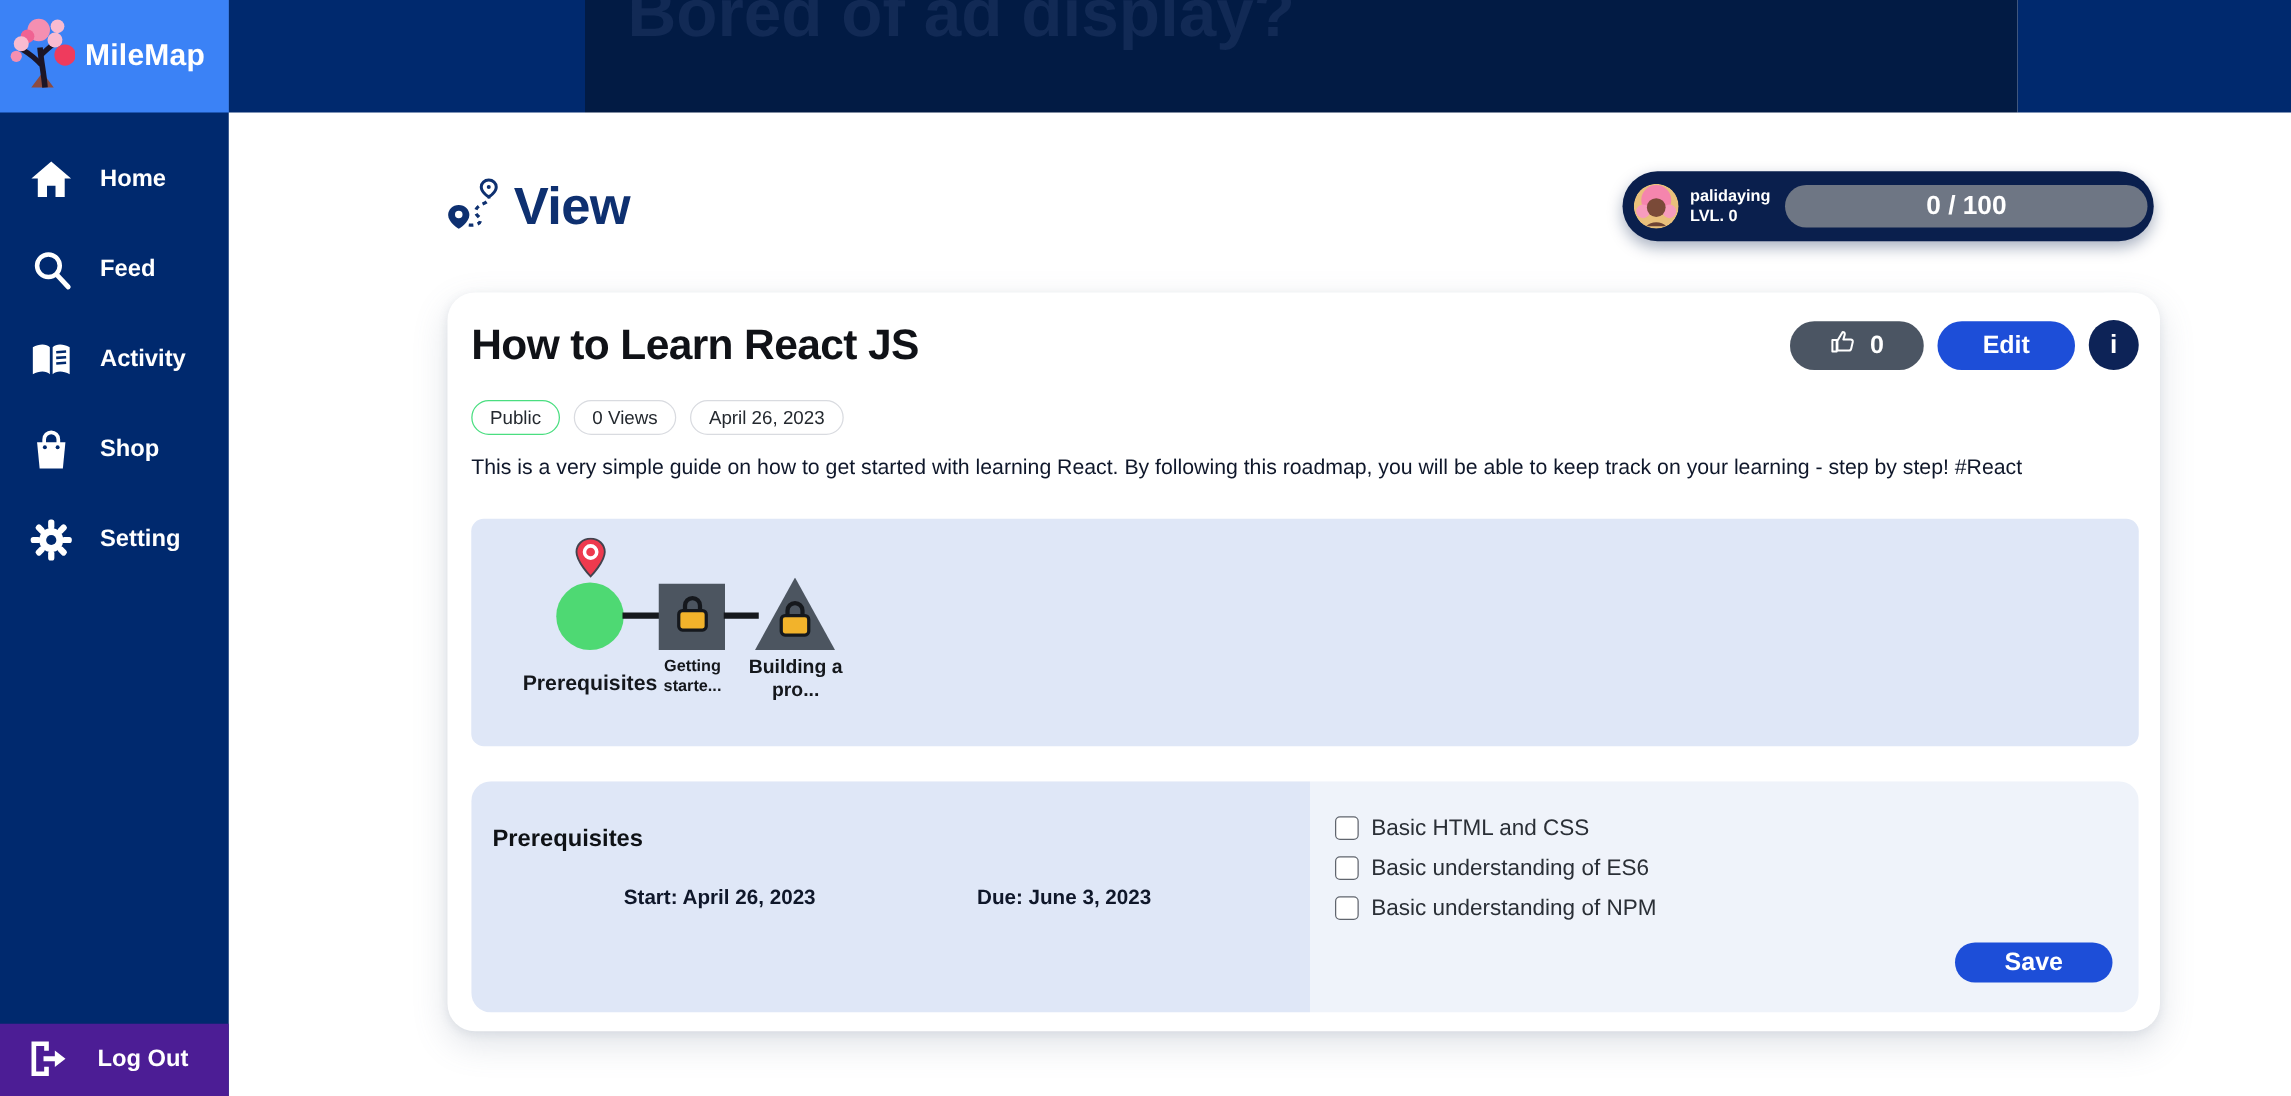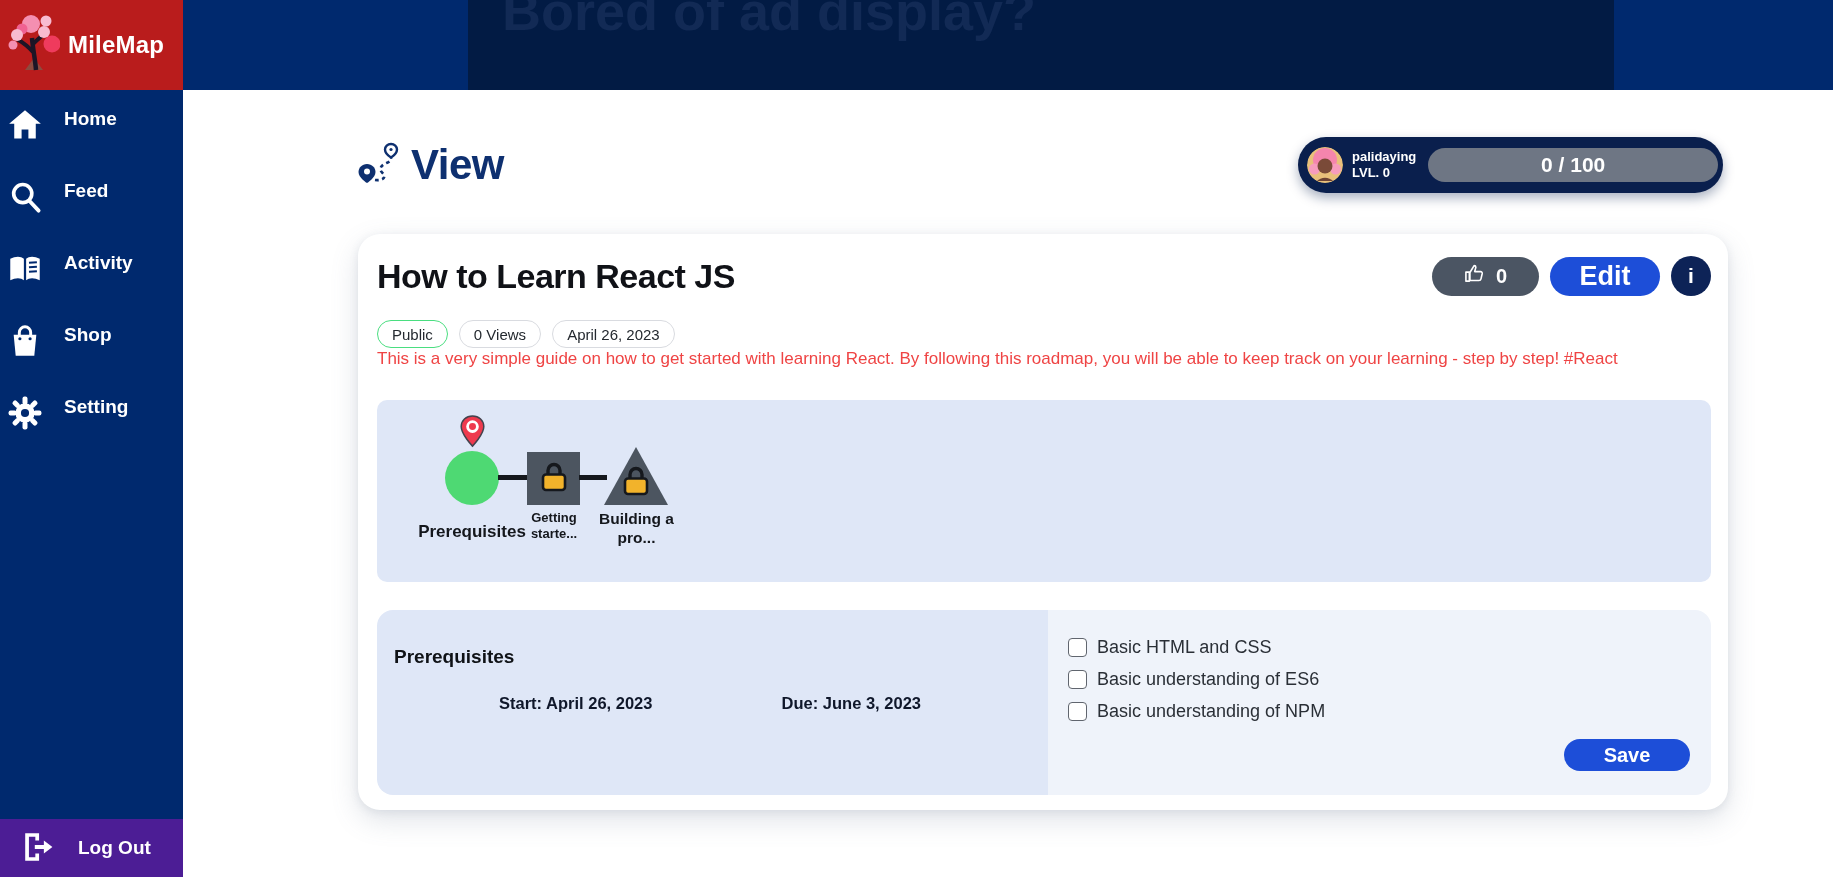--- a/index.html
+++ b/index.html
@@ -10,28 +10,28 @@
     font-family: "Liberation Sans", sans-serif;
   }
   .app { position: relative; width: 1833px; height: 877px; }
 
   
   .sidebar {
     position: absolute; left: 0; top: 0; width: 183px; height: 877px;
     background: #00296e; z-index: 5;
   }
   .logo-area {
-    height: 90px; background: #b91c1c;
+    height: 90px; background: #3b82f6;
     display: flex; align-items: center; padding-left: 8px; gap: 8px;
   }
   .brand { color: #fff; font-weight: bold; font-size: 24px; letter-spacing: 0.2px; }
   .nav { padding-top: 18px; }
   .nav-item {
-    display: flex; gap: 22px;
-    height: 72px; padding-left: 8px; cursor: pointer;
+    display: flex; align-items: center; gap: 22px;
+    height: 72px; padding-left: 24px; cursor: pointer;
   }
   .nav-item .label { color: #fff; font-weight: bold; font-size: 19px; }
   .nav-icon { width: 34px; height: 34px; flex: 0 0 34px; }
   .logout-area {
     position: absolute; left: 0; right: 0; bottom: 0; height: 58px;
     background: #4c1d95; display: flex; align-items: center; gap: 22px;
     padding-left: 22px; cursor: pointer;
   }
   .logout-area .label { color: #fff; font-weight: bold; font-size: 19px; }
 
@@ -78,36 +78,36 @@
   .card-head { display: flex; justify-content: space-between; align-items: center; }
   .card-title { font-size: 34px; font-weight: 800; color: #101217; letter-spacing: -0.5px; }
   .actions { display: flex; align-items: center; gap: 11px; }
   .like-btn {
     width: 107px; height: 39px; border-radius: 20px; background: #4b5563;
     color: #fff; font-weight: bold; font-size: 20px;
     display: flex; align-items: center; justify-content: center; gap: 11px; cursor: pointer;
   }
   .edit-btn {
     width: 110px; height: 39px; border-radius: 20px; background: #1d4ed8;
-    color: #fff; font-weight: bold; font-size: 27px;
+    color: #fff; font-weight: bold; font-size: 20px;
     display: flex; align-items: center; justify-content: center; cursor: pointer;
   }
   .info-btn {
     width: 40px; height: 40px; border-radius: 50%; background: #0d2357;
     color: #fff; font-weight: bold; font-size: 21px;
     display: flex; align-items: center; justify-content: center; cursor: pointer;
   }
   .badge-row { display: flex; gap: 11px; margin-top: 24px; }
   .badge {
     height: 28px; padding: 0 14px; border-radius: 14px; background: #fff;
     border: 1px solid #d9dbe0; display: flex; align-items: center;
     font-size: 15px; color: #24292f;
   }
   .badge.green { border-color: #4ade80; }
-  .desc { margin-top: 1px; font-size: 17px; color: #ef4444; }
+  .desc { margin-top: 16px; font-size: 17px; color: #0f172a; }
 
   
   .roadmap {
     position: relative; margin-top: 31px; height: 182px;
     background: #dfe7f7; border-radius: 10px;
   }
   .pin { position: absolute; left: 81px; top: 15px; width: 29px; height: 33px; }
   .node-circle {
     position: absolute; left: 68px; top: 51px; width: 54px; height: 54px;
     border-radius: 50%; background: #4ed973; cursor: pointer;

